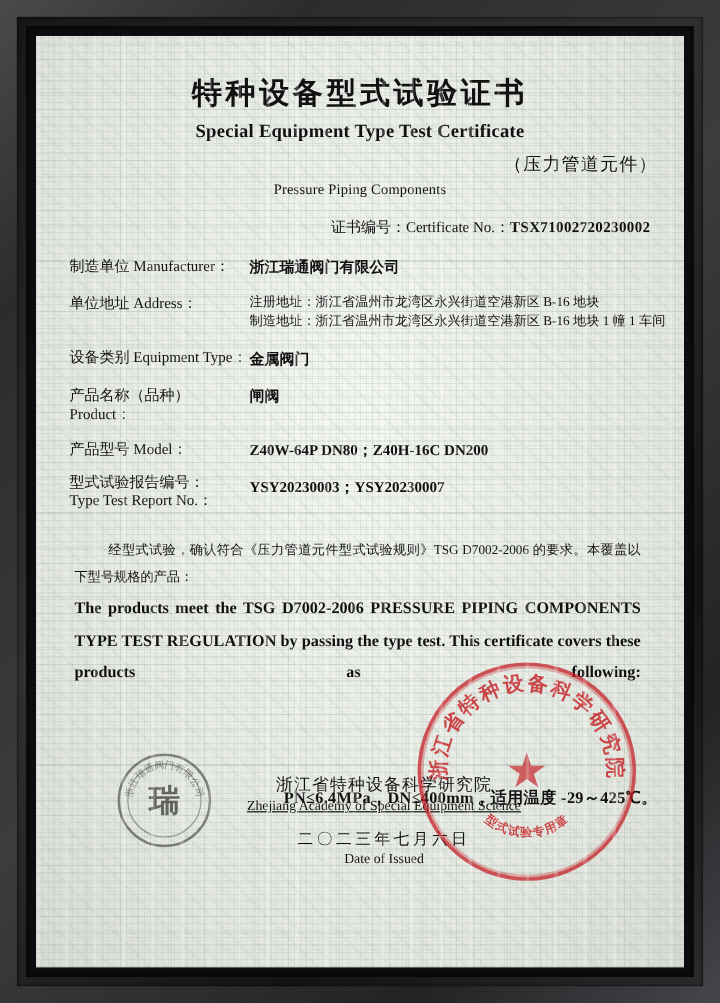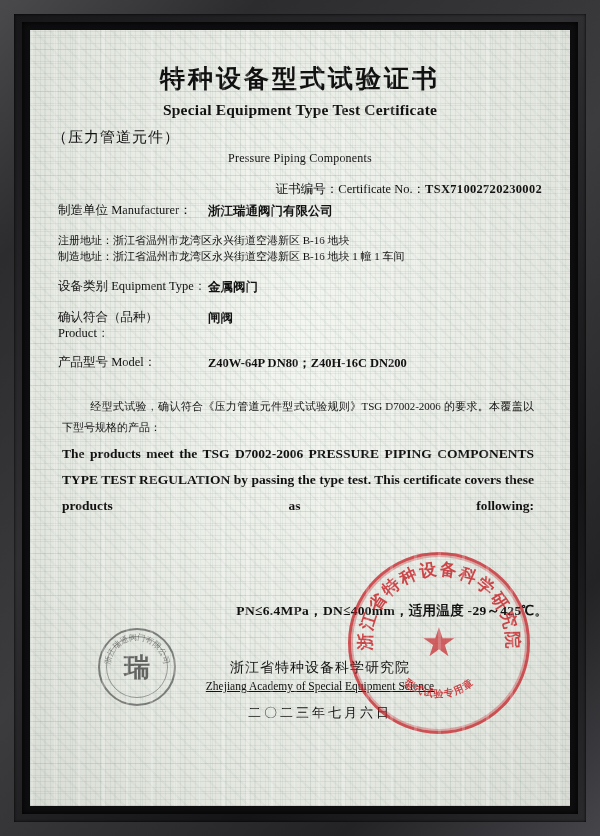--- a/index.html
+++ b/index.html
@@ -57,34 +57,34 @@
   
   .t-cn{
     text-align:center;font-size:25px;font-weight:bold;letter-spacing:3px;
     color:#111;margin-top:34px;line-height:1.2;
   }
   .t-en{
     text-align:center;font-size:15.5px;font-weight:bold;color:#111;
     margin-top:7px;letter-spacing:.2px;
   }
   .t-cn2{
-    text-align:left;font-size:15px;color:#111;margin-top:9px;letter-spacing:1px;
+    text-align:right;font-size:15px;color:#111;margin-top:9px;letter-spacing:1px;
   }
   .t-en2{
     text-align:center;font-size:12px;color:#111;margin-top:4px;letter-spacing:.2px;
   }
 
   .certno{
     text-align:right;font-size:12.5px;color:#111;margin-top:14px;padding-right:6px;
     white-space:nowrap;
   }
   .certno .val{font-weight:bold;letter-spacing:.3px;}
 
   
-  .fields{margin-top:2px;padding-left:6px;}
+  .fields{margin-top:14px;padding-left:6px;}
   .row{display:flex;align-items:flex-start;margin-bottom:11px;}
   .lab{
     width:150px;flex:0 0 150px;font-size:12.5px;color:#111;line-height:1.22;
   }
   .lab .cn{display:block;}
   .lab .en{display:block;}
   .lab.one{padding-top:3px;}
   .val{
     font-size:12.5px;color:#111;font-weight:bold;line-height:1.45;
     padding-top:2px;
@@ -185,69 +185,81 @@
 
         <div class="row">
           <div class="lab one">
             <span>制造单位</span>
             <span>Manufacturer：</span>
           </div>
           <div class="val">浙江瑞通阀门有限公司</div>
         </div>
 
         <div class="row">
+          <div class="lab one">
+            <span>单位地址</span>
+            <span>Address：</span>
+          </div>
           <div class="val small">
             <span class="line">注册地址：浙江省温州市龙湾区永兴街道空港新区 B-16 地块</span>
             <span class="line">制造地址：浙江省温州市龙湾区永兴街道空港新区 B-16 地块 1 幢 1 车间</span>
           </div>
         </div>
 
         <div class="row">
           <div class="lab one">
             <span>设备类别</span>
             <span>Equipment Type：</span>
           </div>
           <div class="val">金属阀门</div>
         </div>
 
         <div class="row">
           <div class="lab one">
-            <span>确认符合（品种）</span>
+            <span>产品名称（品种）</span>
             <span>Product：</span>
           </div>
           <div class="val">闸阀</div>
         </div>
 
         <div class="row">
           <div class="lab one">
             <span>产品型号</span>
             <span>Model：</span>
           </div>
           <div class="val">Z40W-64P DN80；Z40H-16C DN200</div>
         </div>
 
+        <div class="row">
+          <div class="lab">
+            <span class="cn">型式试验报告编号：</span>
+            <span class="en">Type Test Report No.：</span>
+          </div>
+          <div class="val">YSY20230003；YSY20230007</div>
+        </div>
 
       </div>
 
       <div class="body-text">
         <div class="p-cn"><span class="ind"></span><span>经型式试验，确认符合《压力管道元件型式试验规则》TSG D7002-2006 的要求。本覆盖以下型号规格的产品：</span></div>
         <div class="p-en">
             <span class="just">The products meet the TSG D7002-2006 PRESSURE PIPING COMPONENTS TYPE TEST REGULATION by passing the type test. This certificate covers these products as following:</span>
           </div>
       </div>
 
       <div class="spec">PN≤6.4MPa，DN≤400mm，适用温度 -29～425℃。</div>
 
       <div class="footer">
         <div class="issuer">
           <div class="cn">浙江省特种设备科学研究院</div>
           <div class="en">Zhejiang Academy of Special Equipment Science</div>
         </div>
         <div class="dateline">
           <div class="cn">二〇二三年七月六日</div>
+          <div class="en">Date of Issued</div>
         </div>
       </div>
 
       <div class="seal-black">
         <div class="inner"></div>
         <div class="g">瑞</div>
         <svg class="txt" viewBox="0 0 74 74">
           <defs>
               <path id="bp" d="M 10,37 A 27,27 0 1 1 64,37"></path>
             </defs>

